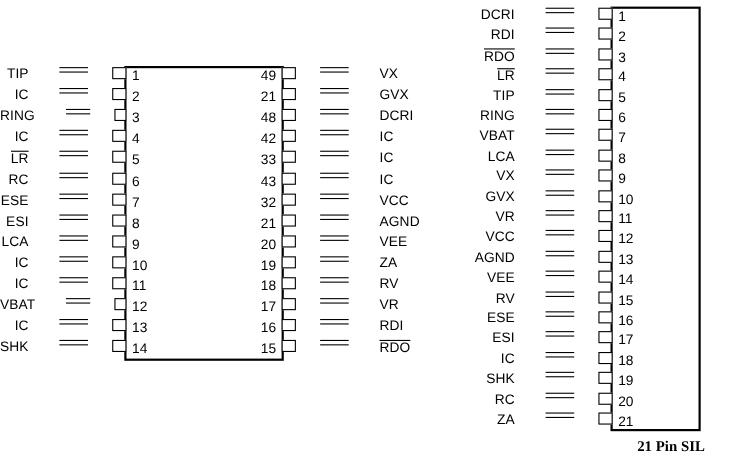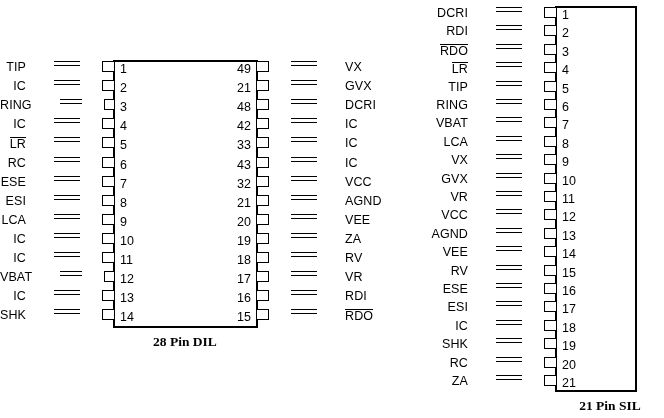--- a/index.html
+++ b/index.html
@@ -251,21 +251,20 @@
       <div class="lead" style="width: 26px;"></div>
       <div class="pin-label lalign" style="margin-left: 6px;"><span>RDI</span></div>
     </div>
     <div class="pin-num numright" style="top: 292.2px; left: 221px; width: 30px;">16</div>
     <div class="pin right" style="top: 309.3px; height: 18px; left: 256px; width: 408px; justify-content: flex-start;">
       <div class="pad"></div>
       <div class="lead" style="width: 26px;"></div>
       <div class="pin-label lalign" style="margin-left: 6px;"><span class="ovb">RDO</span></div>
     </div>
     <div class="pin-num numright" style="top: 311.3px; left: 221px; width: 30px;">15</div>
-    <div class="pkg-caption" style="left: 105px; top: 334px; width: 160px;">28 Pin DIL</div>
     <div class="pkg-body" style="left: 555px; top: 6px; width: 82px; height: 386px;"></div>
     <div class="pin left" style="top: 7px; height: 18px; left: 0px; width: 557px; justify-content: flex-end;">
       <div class="pin-label ralign" style="margin-right: 6px; flex: 1 1 auto;"><span>DCRI</span></div>
       <div class="lead" style="width: 26px;"></div>
       <div class="pad"></div>
     </div>
     <div class="pin-num numleft" style="top: 9px; left: 562px;">1</div>
     <div class="pin left" style="top: 25.4px; height: 18px; left: 0px; width: 557px; justify-content: flex-end;">
       <div class="pin-label ralign" style="margin-right: 6px; flex: 1 1 auto;"><span>RDI</span></div>
       <div class="lead" style="width: 26px;"></div>

